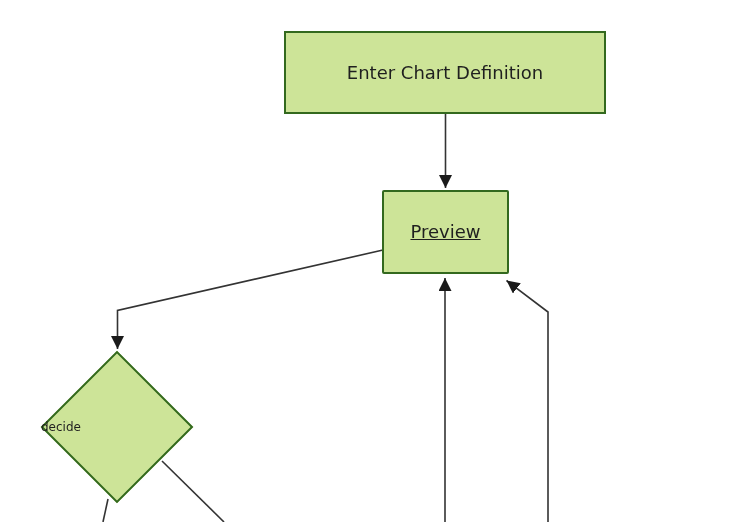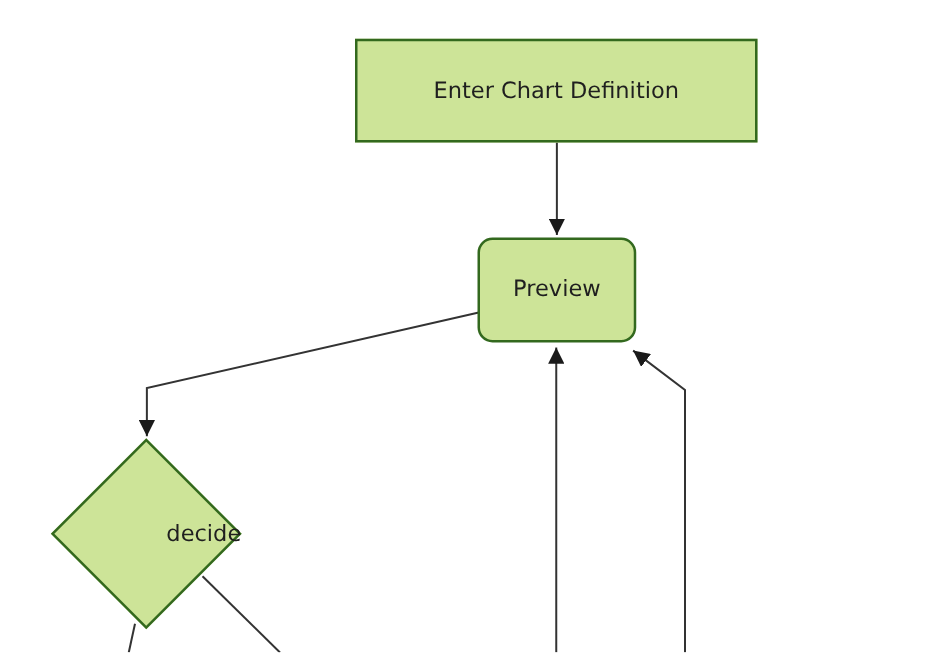--- a/index.html
+++ b/index.html
@@ -46,39 +46,40 @@
     line-height: 1.2;
     text-align: right;
   }
   .node-rect {
     left: 284px; top: 31px;
     width: 322px; height: 83px;
   }
   .node-rounded {
     left: 382px; top: 190px;
     width: 127px; height: 84px;
-    border-radius: 12px;
+    border-radius: 2px;
+    text-decoration: underline;
   }
   .diamond-shape {
     position: absolute;
     left: 63px; top: 373px;
     width: 108px; height: 108px;
     background: var(--node-fill);
     border: 2px solid var(--node-border);
     transform: rotate(45deg);
   }
   .diamond-label {
     position: absolute;
     left: 41px; top: 351px;
     width: 152px; height: 152px;
     display: flex;
     align-items: center;
-    justify-content: flex-end;
+    justify-content: flex-start;
     color: var(--text-color);
-    font-size: 18px;
+    font-size: 12px;
     pointer-events: none;
   }
 </style>
 </head>
 <body>
 
 <div class="canvas">
 
   <svg class="edges-layer" viewBox="0 0 740 522" xmlns="http://www.w3.org/2000/svg">
     <defs>

